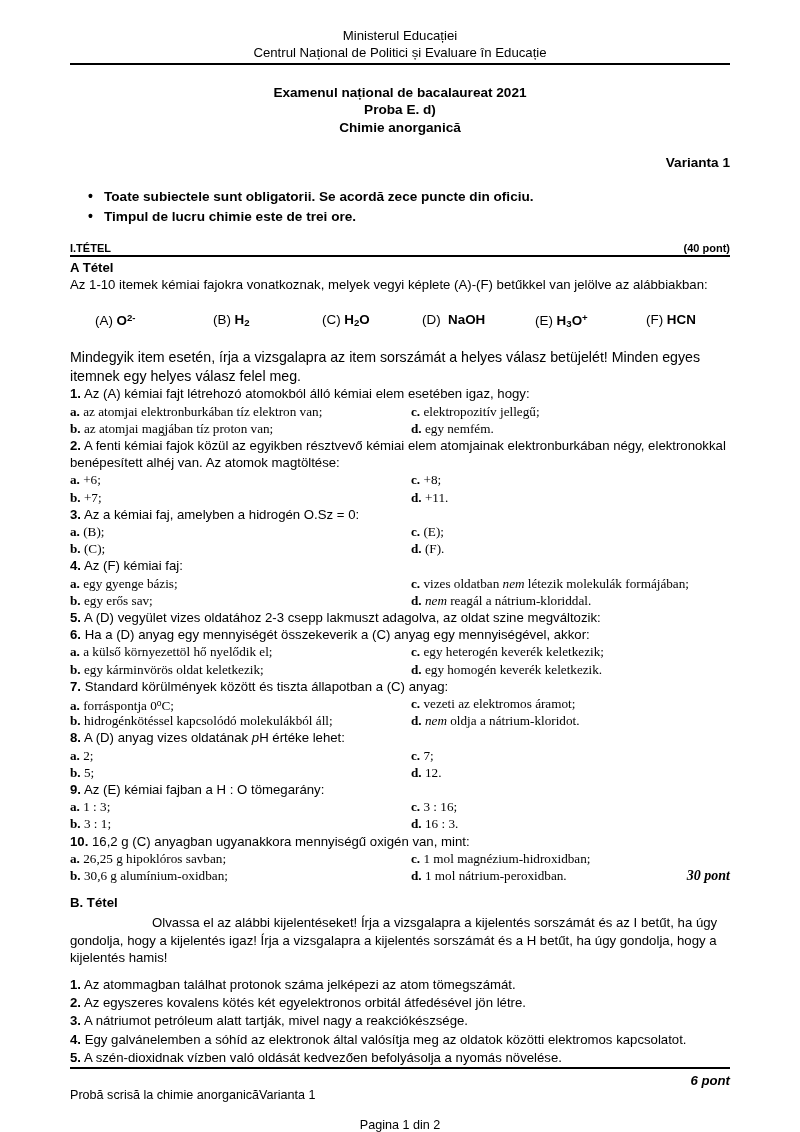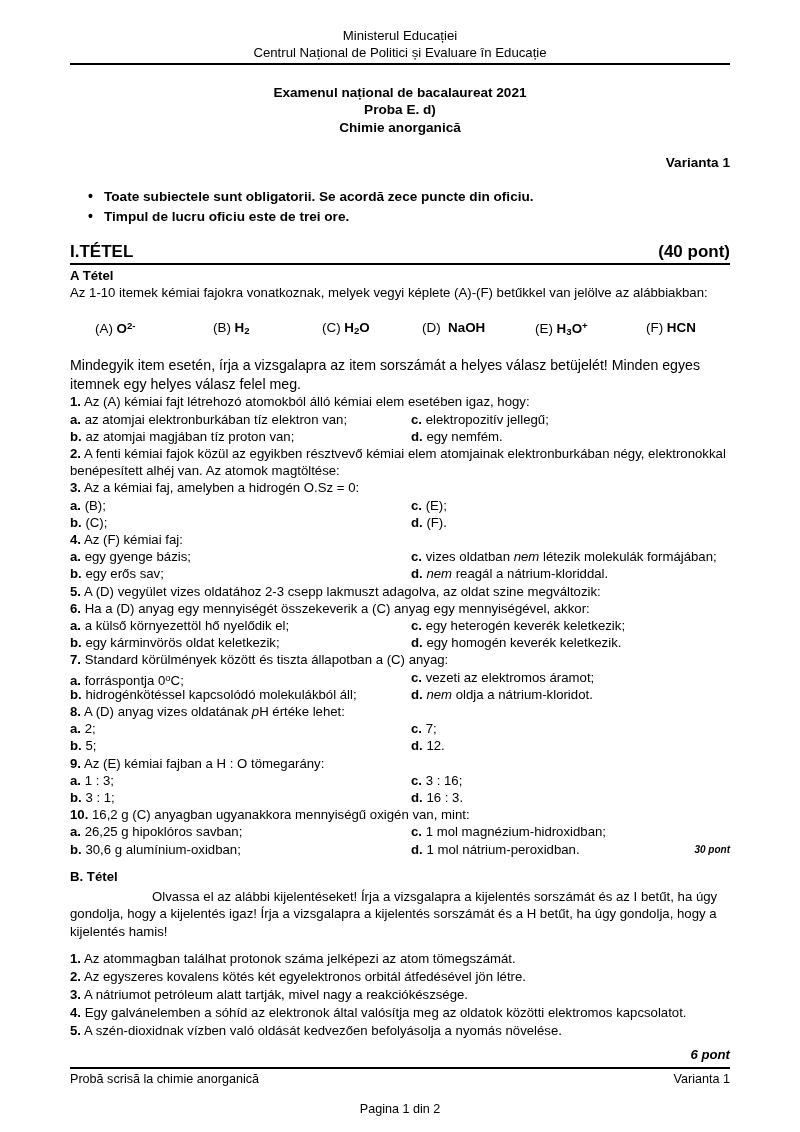--- a/index.html
+++ b/index.html
@@ -80,21 +80,21 @@
     font-size: 14px;
   }
 
   
   .sec-head {
     margin-top: 14px;
     display: flex;
     justify-content: space-between;
     align-items: flex-start;
     font-weight: bold;
-    font-size: 17px;
+    font-size: 11px;
     border-bottom: 2px solid #000;
     padding-bottom: 1px;
   }
   .sub-head {
     font-weight: bold;
     font-size: 13.2px;
     margin-top: 2px;
     line-height: 1.3;
   }
   .intro-line {
@@ -127,38 +127,38 @@
     margin-top: 1px;
   }
 
   
   .item { margin-top: 0px; }
   .stem {
     font-size: 13.2px;
     line-height: 1.305;
   }
   .stem .num { font-weight: bold; }
-  .opts { position: relative; }
+  .opts { position: relative; font-family: Liberation Serif, serif; }
   .optline {
     position: relative;
     height: 17.2px;
     font-size: 13.2px;
     line-height: 17.2px;
   }
   .opt-a, .opt-b { position: absolute; left: 0; white-space: nowrap; }
   .opt-c, .opt-d { position: absolute; left: 341px; white-space: nowrap; }
   .optline b { font-weight: bold; }
   .optline i { font-style: italic; }
 
   .pts-right {
     position: absolute;
     right: 0;
     font-weight: bold;
     font-style: italic;
-    font-size: 10px;
+    font-size: 14px;
   }
 
   
   .b-head {
     font-weight: bold;
     font-size: 13.2px;
     margin-top: 10px;
     line-height: 1.3;
   }
   .b-intro {
@@ -185,23 +185,22 @@
   
   .footer {
     position: absolute;
     left: 70px;
     top: 1051px;
     width: 660px;
   }
   .footer .frule { border-bottom: 2px solid #000; }
   .footer-row {
     display: flex;
-    justify-content: space-between;
     font-size: 12.6px;
-    margin-top: 3px;
+    margin-top: 19px;
   }
   .page-no {
     text-align: center;
     font-size: 12.6px;
     margin-top: 16px;
   }
 </style>
 </head>
 <body>
 
@@ -216,21 +215,21 @@
 
     <div class="title-block">
       <div>Examenul național de bacalaureat 2021</div>
       <div>Proba E. d)</div>
       <div>Chimie anorganică</div>
     </div>
     <div class="varianta-top">Varianta 1</div>
 
     <ul class="bullets">
       <li>Toate subiectele sunt obligatorii. Se acordă zece puncte din oficiu.</li>
-      <li>Timpul de lucru oficiu este de trei ore.</li>
+      <li>Timpul de lucru chimie este de trei ore.</li>
     </ul>
 
     <div class="sec-head">
       <span>I.TÉTEL</span>
       <span>(40 pont)</span>
     </div>
     <div class="sub-head">A Tétel</div>
     <div class="intro-line">Az 1-10 itemek kémiai fajokra vonatkoznak, melyek vegyi képlete  (A)-(F) betűkkel van jelölve az alábbiakban:</div>
 
     <div class="formula-row">
@@ -253,20 +252,30 @@
           </div>
         <div class="optline">
             <span class="opt-b"><b>b.</b> az atomjai magjában tíz proton van;</span>
             <span class="opt-d"><b>d.</b> egy nemfém.</span>
           </div>
       </div>
     </div>
 
     <div class="item">
       <div class="stem"><span class="num">2.</span> <span>A fenti kémiai fajok közül az egyikben résztvevő kémiai elem atomjainak elektronburkában négy, elektronokkal benépesített alhéj van. Az atomok magtöltése:</span></div>
+      <div class="opts">
+        <div class="optline">
+            <span class="opt-a"><b>a.</b> +6;</span>
+            <span class="opt-c"><b>c.</b> +8;</span>
+          </div>
+        <div class="optline">
+            <span class="opt-b"><b>b.</b> +7;</span>
+            <span class="opt-d"><b>d.</b> +11.</span>
+          </div>
+      </div>
     </div>
 
     <div class="item">
       <div class="stem"><span class="num">3.</span> <span>Az a kémiai faj, amelyben a hidrogén O.Sz = 0:</span></div>
       <div class="opts">
         <div class="optline">
             <span class="opt-a"><b>a.</b> (B);</span>
             <span class="opt-c"><b>c.</b> (E);</span>
           </div>
         <div class="optline">

